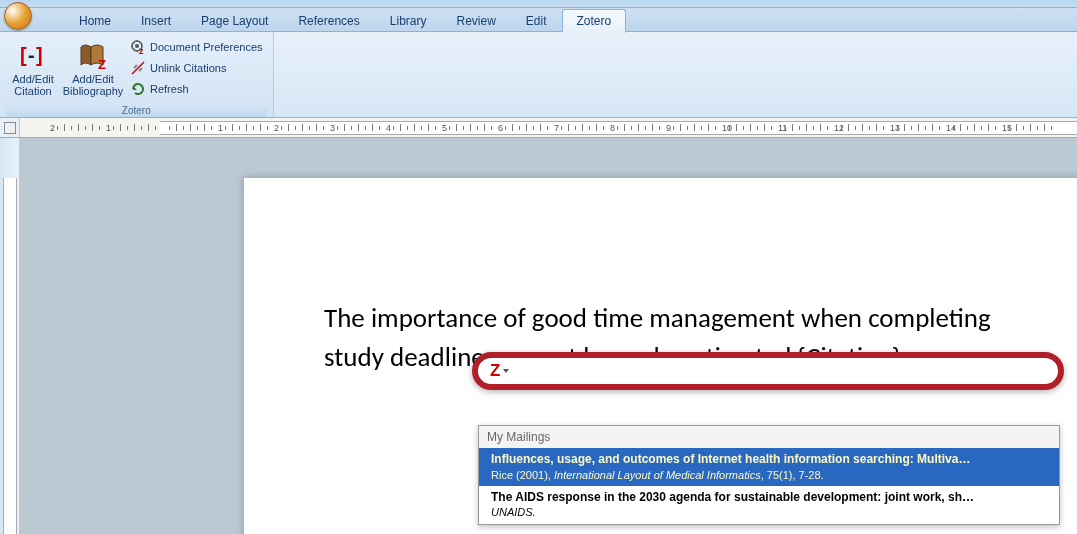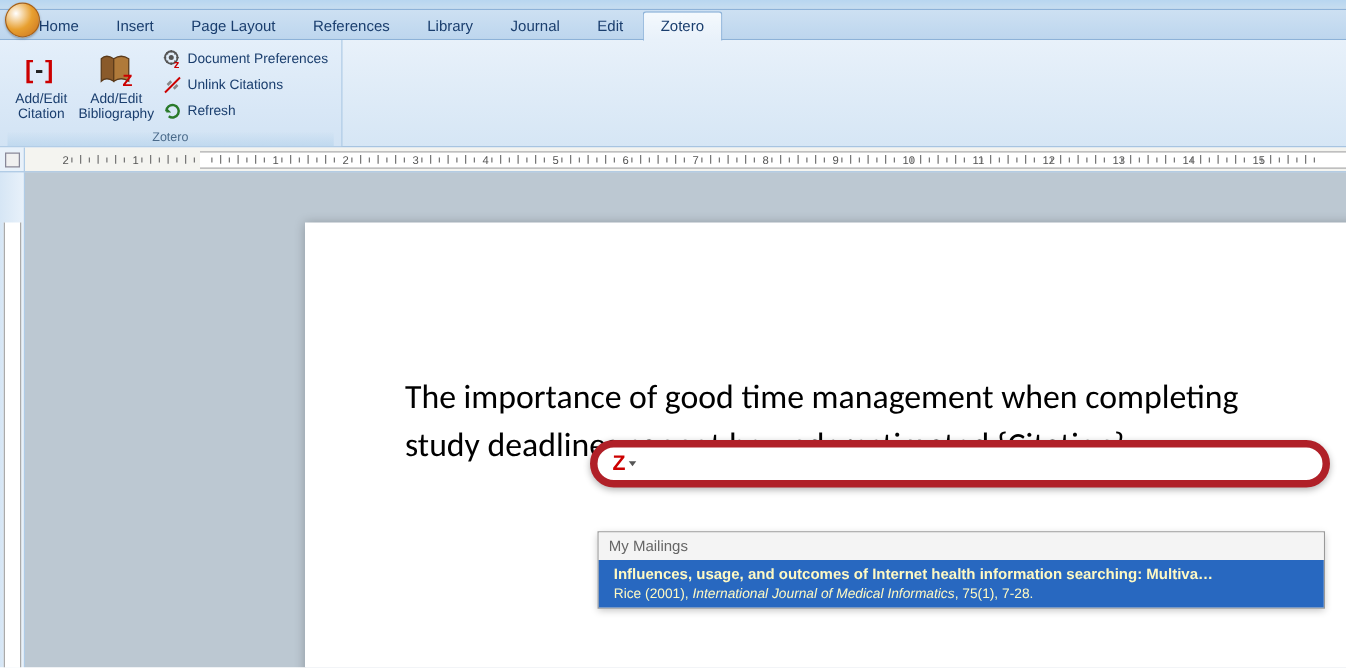--- a/index.html
+++ b/index.html
@@ -28,21 +28,21 @@
       width: 28px;
       height: 28px;
       border-radius: 50%;
       background: radial-gradient(circle at 30% 30%, #fff, #e8a030, #c87020);
       border: 1px solid #a66018;
       box-shadow: 0 1px 2px rgba(0,0,0,0.3);
     }
     .tab-row {
       background: linear-gradient(to bottom, #cde0f2, #bdd6ee);
       height: 24px;
-      padding-left: 16px;
+      padding-left: 64px;
       display: flex;
       align-items: center;
       border-bottom: 1px solid #8db2d8;
     }
     .tab {
       padding: 4px 14px;
       font-size: 12px;
       color: #1a3e6e;
       cursor: pointer;
       border: 1px solid transparent;
@@ -290,21 +290,21 @@
 <div class="office-button-row">
   <div class="office-button"></div>
 </div>
 
 <div class="tab-row">
   <div class="tab">Home</div>
   <div class="tab">Insert</div>
   <div class="tab">Page Layout</div>
   <div class="tab">References</div>
   <div class="tab">Library</div>
-  <div class="tab">Journal</div>
+  <div class="tab">Review</div>
   <div class="tab">Edit</div>
   <div class="tab active">Zotero</div>
 </div>
 
 <div class="ribbon">
   <div class="ribbon-group">
     <div class="ribbon-content">
       <div class="big-button">
         <div class="big-icon">
           <svg width="30" height="30" viewBox="0 0 30 30">
@@ -532,16 +532,22 @@
 <div class="zotero-popup">
   <span class="zotero-z">Z</span>
   <span class="zotero-dd"></span>
 </div>
 
 <div class="zotero-dropdown">
   <div class="zd-header">My Mailings</div>
   <div class="zd-item selected">
     <div class="zd-title">Influences, usage, and outcomes of Internet health information searching: Multiva…</div>
     <div class="zd-meta">
-      <span>Rice (2001), </span><span class="italic">International Journal of Medical Informatics</span><span>, 75(1), 7-28.</span>
+      <span>Rice (2001), </span><span class="italic">International Layout of Medical Informatics</span><span>, 75(1), 7-28.</span>
     </div>
   </div>
+  <div class="zd-item">
+    <div class="zd-title">The AIDS response in the 2030 agenda for sustainable development: joint work, sh…</div>
+    <div class="zd-meta">
+      <span></span><span class="italic">UNAIDS.</span><span></span>
+    </div>
+  </div>
 </div>
 
 </body></html>

